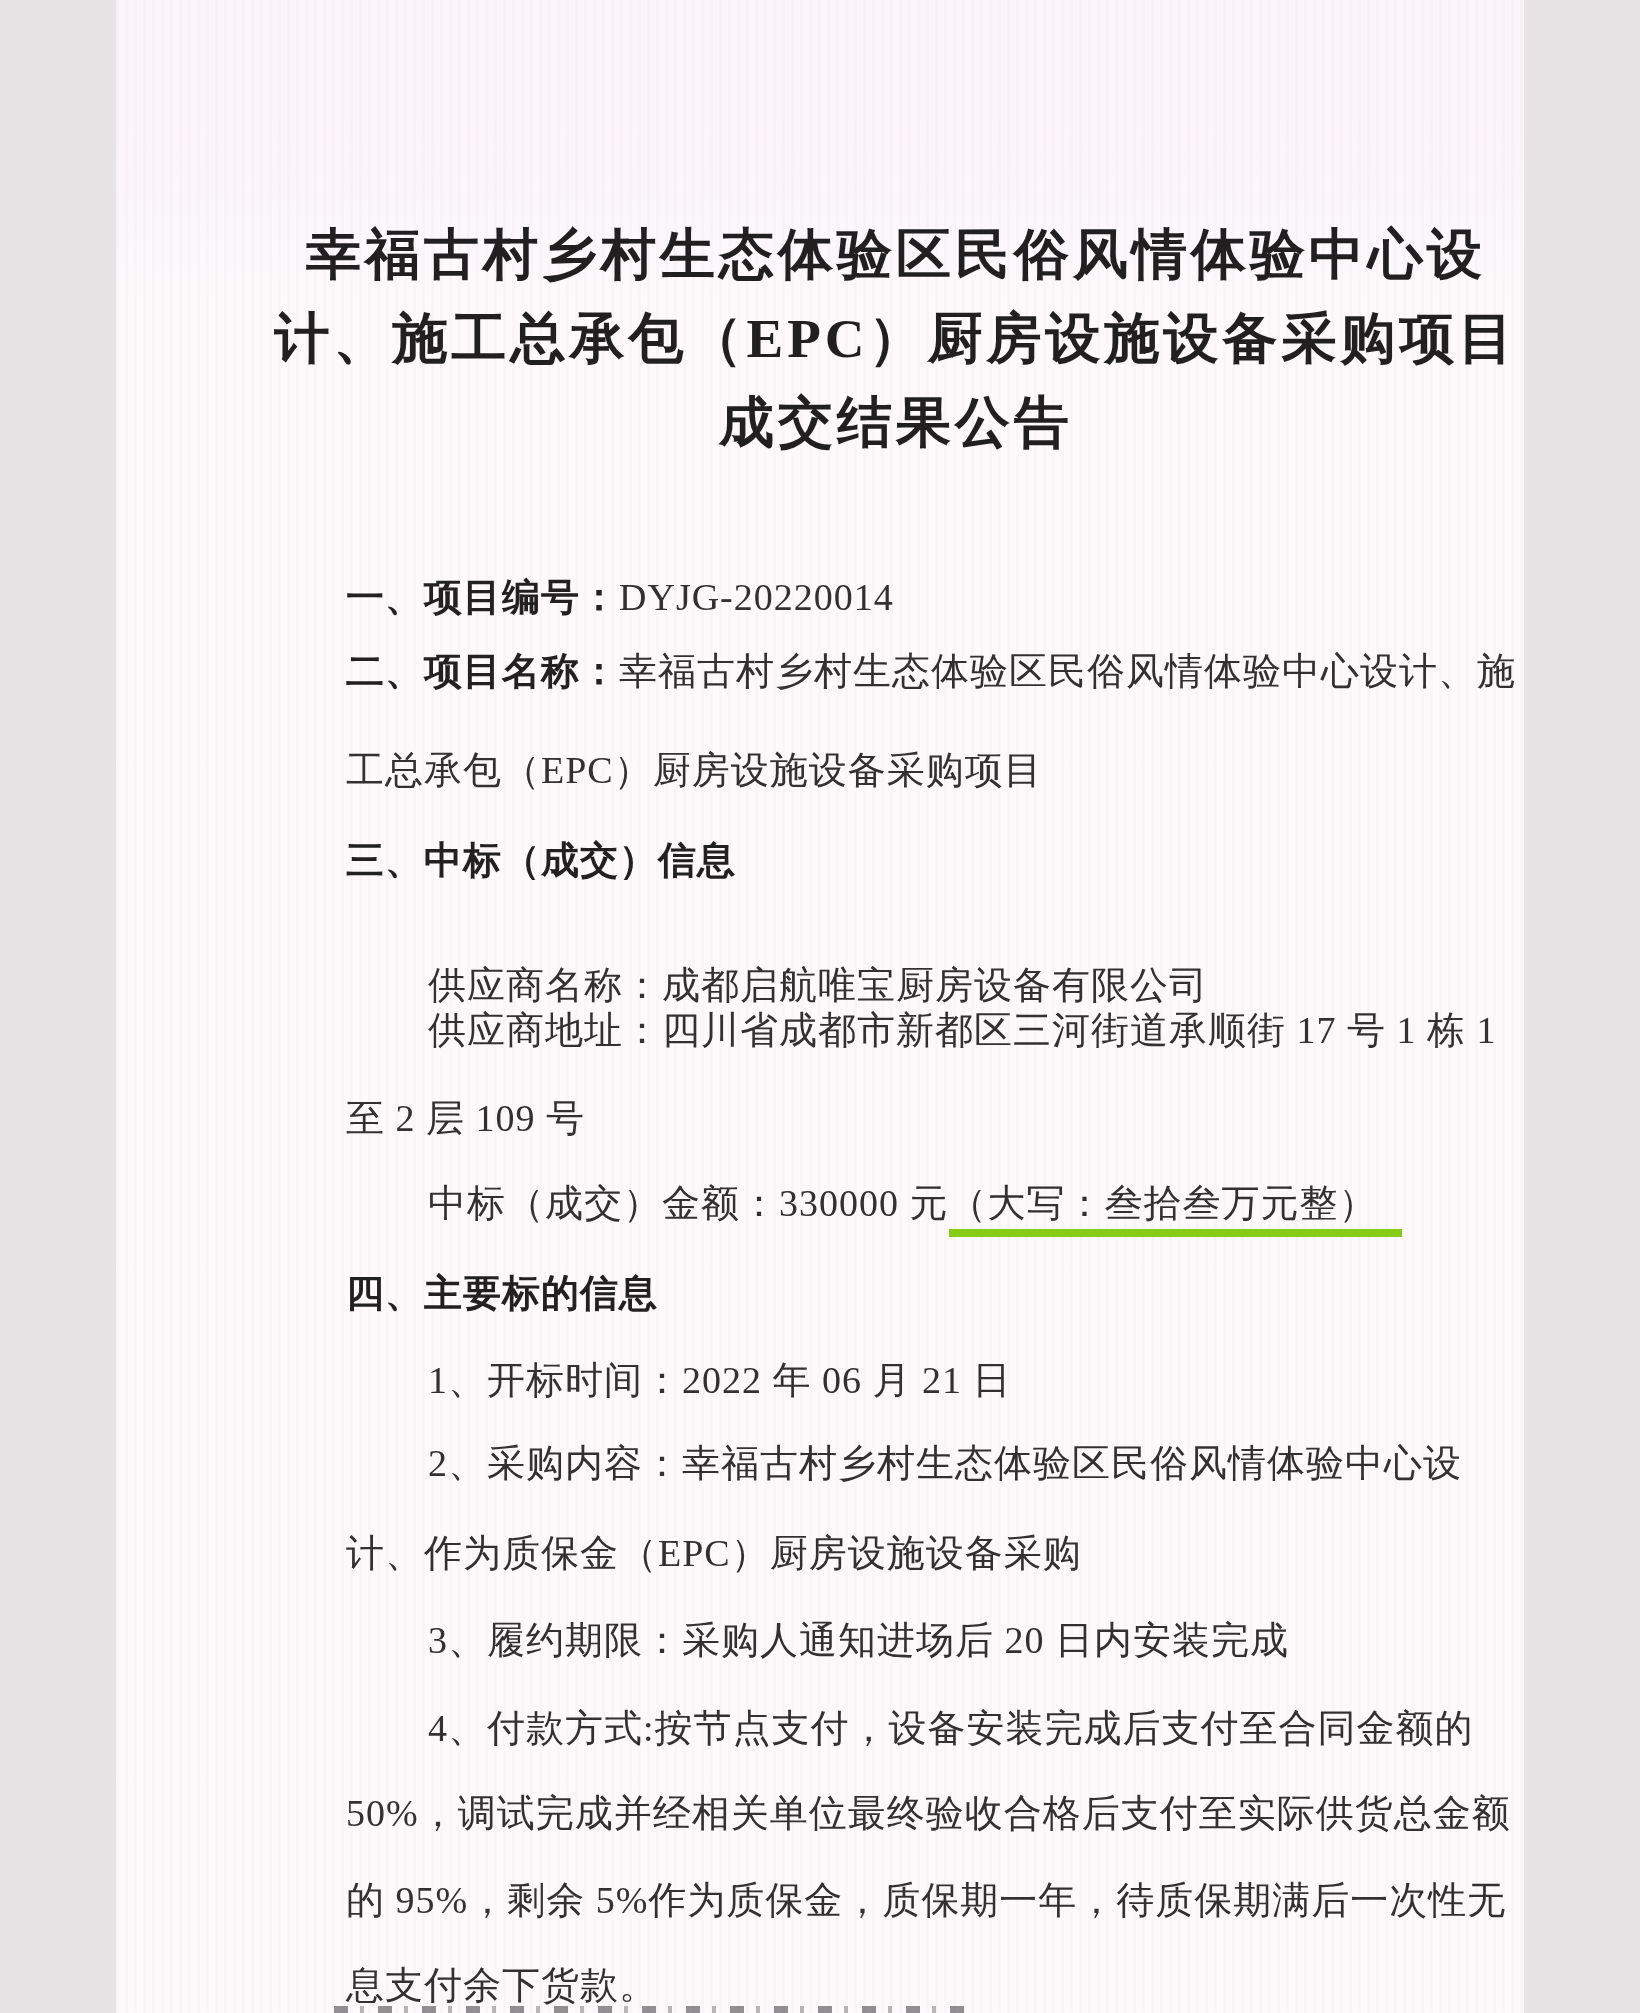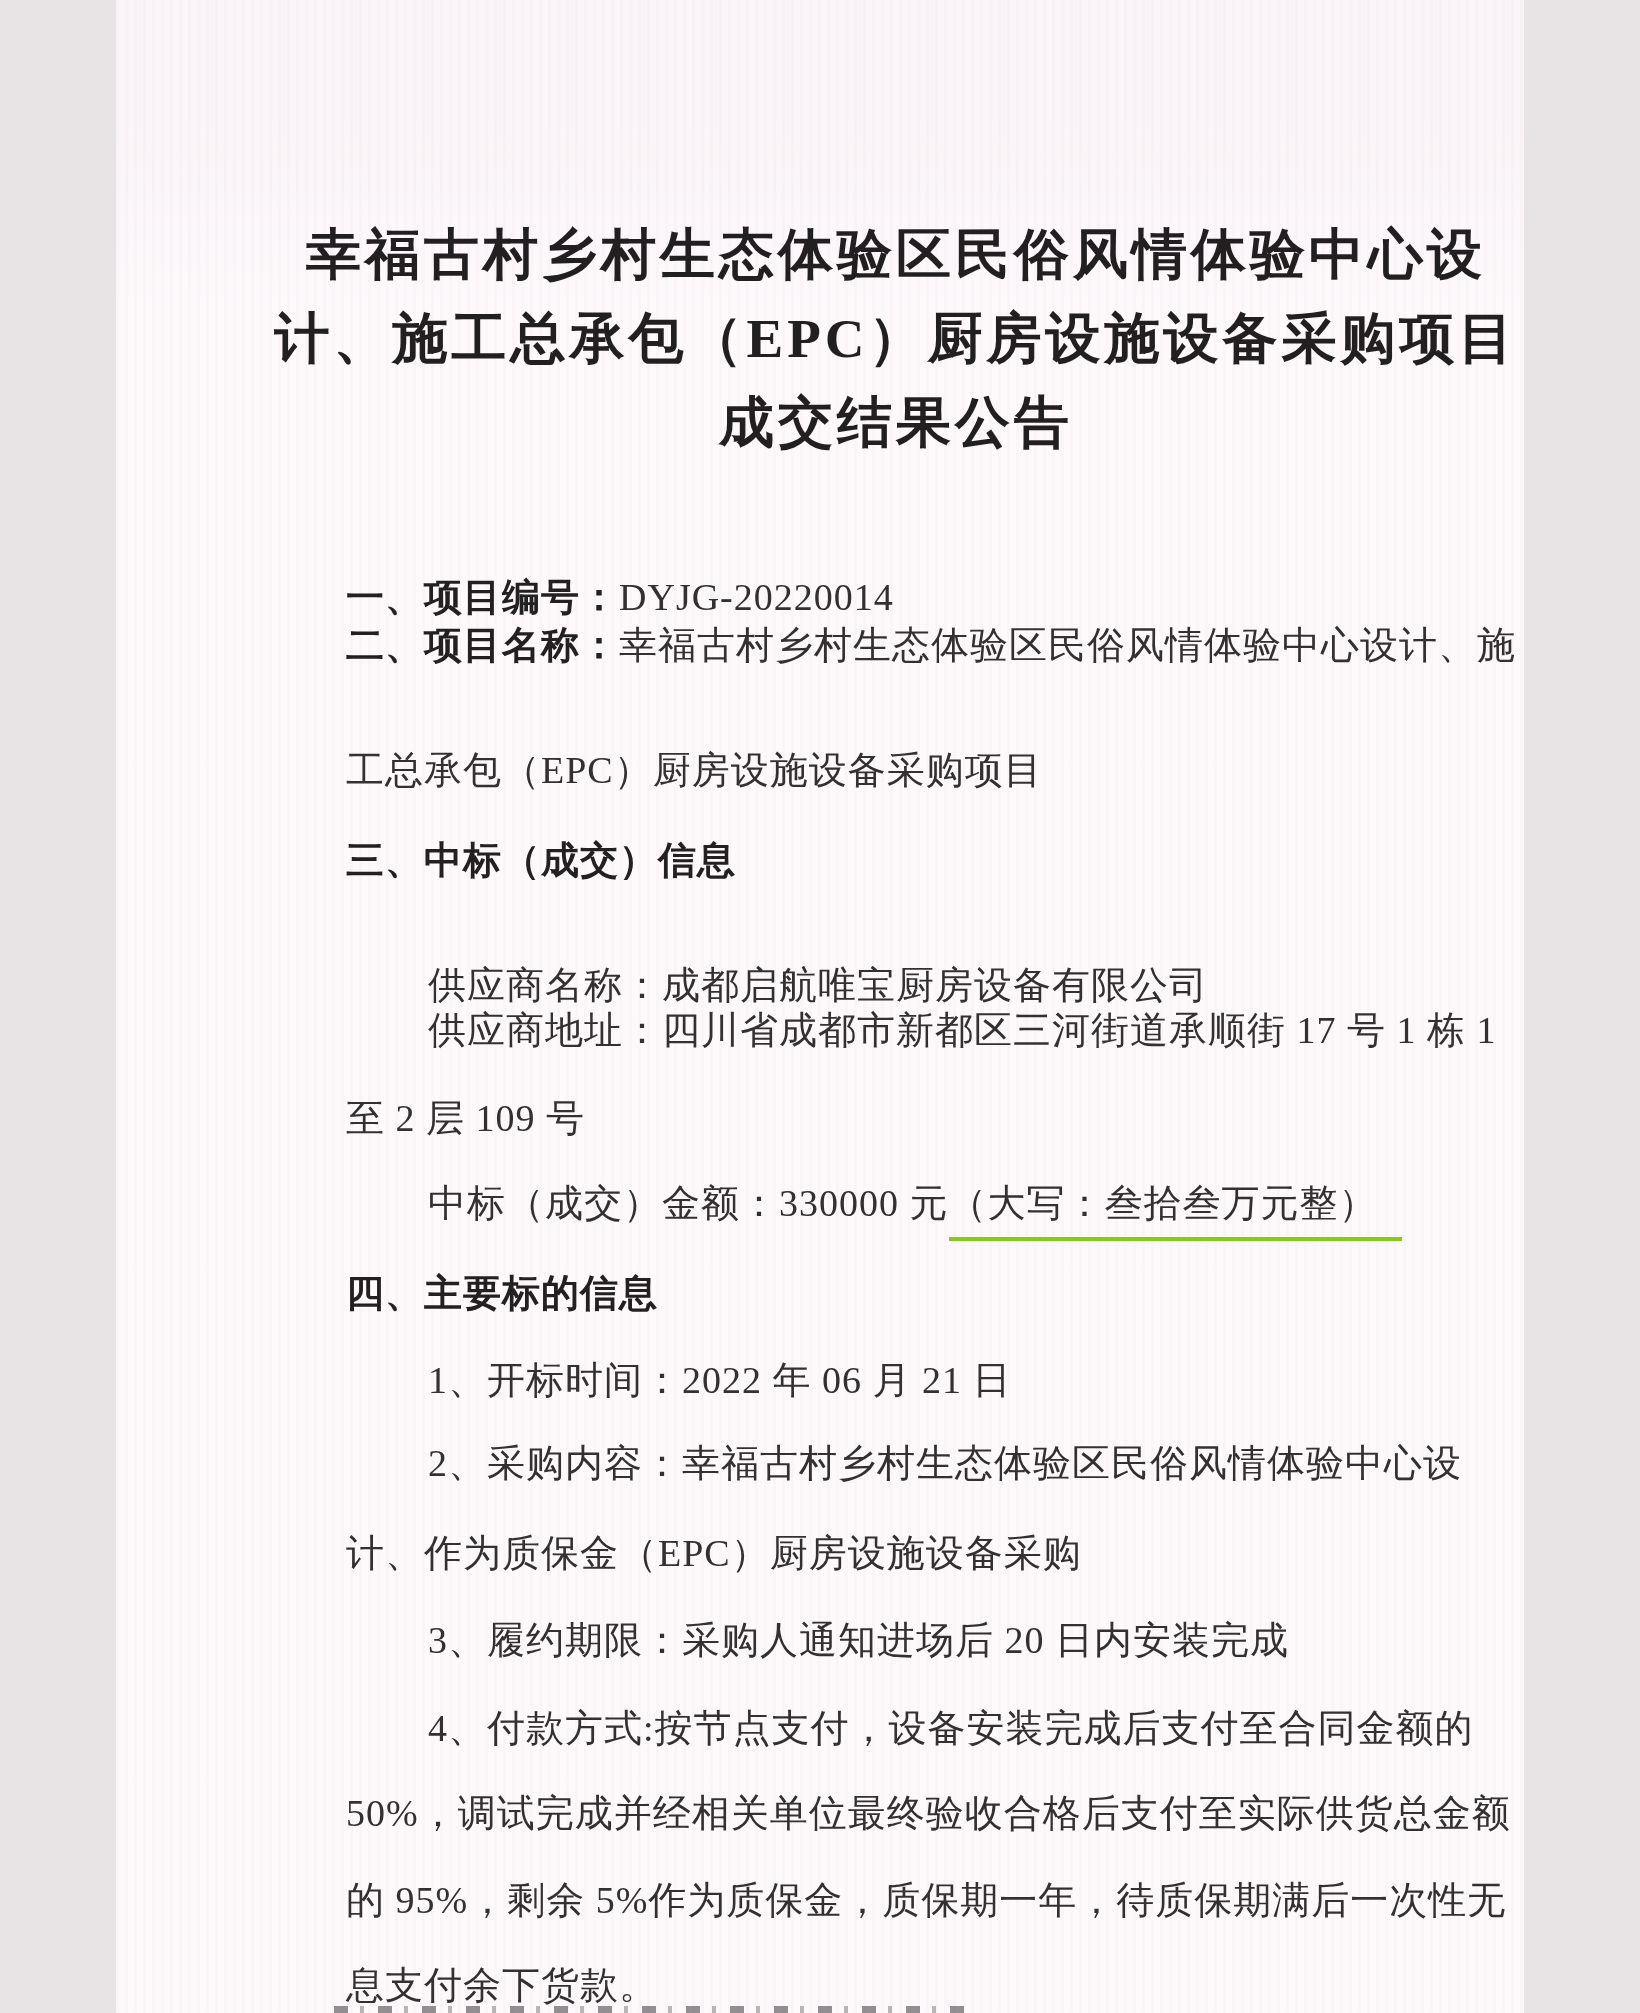--- a/index.html
+++ b/index.html
@@ -48,22 +48,22 @@
     font-family:"Liberation Sans","DejaVu Sans",sans-serif;
     font-weight:700;
     color:#232022;
   }
   .v{
     font-family:"Liberation Serif","DejaVu Serif",serif;
     font-weight:400;
     color:#343032;
   }
   .u{
-    border-bottom:4px solid #84cc16;
-    padding-bottom:13px;
+    border-bottom:8px solid #84cc16;
+    padding-bottom:5px;
     padding-right:24px;
     font-family:Liberation Serif, serif;
   }
   
   .cutoff{
     position:absolute;
     left:218px; top:2006px;
     width:640px; height:7px;
     background:repeating-linear-gradient(90deg,
       rgba(60,55,58,0.55) 0 14px,
@@ -78,21 +78,21 @@
 <div class="page">
 
   <div class="title-line" style="top:218px">幸福古村乡村生态体验区民俗风情体验中心设</div>
   <div class="title-line" style="top:302px">计、施工总承包（EPC）厨房设施设备采购项目</div>
   <div class="title-line" style="top:386px">成交结果公告</div>
 
   <div class="line ml" style="top:572px">
     <span class="h">一、项目编号：</span><span class="v">DYJG-20220014</span>
   </div>
 
-  <div class="line ml" style="top:620px">
+  <div class="line ml" style="top:646px">
     <span class="h">二、项目名称：</span><span class="v">幸福古村乡村生态体验区民俗风情体验中心设计、施</span>
   </div>
   <div class="line ml" style="top:745px">
     <span class="v">工总承包（EPC）厨房设施设备采购项目</span>
   </div>
 
   <div class="line ml h" style="top:835px">三、中标（成交）信息</div>
 
   <div class="line ind" style="top:960px">供应商名称：成都启航唯宝厨房设备有限公司</div>
 

